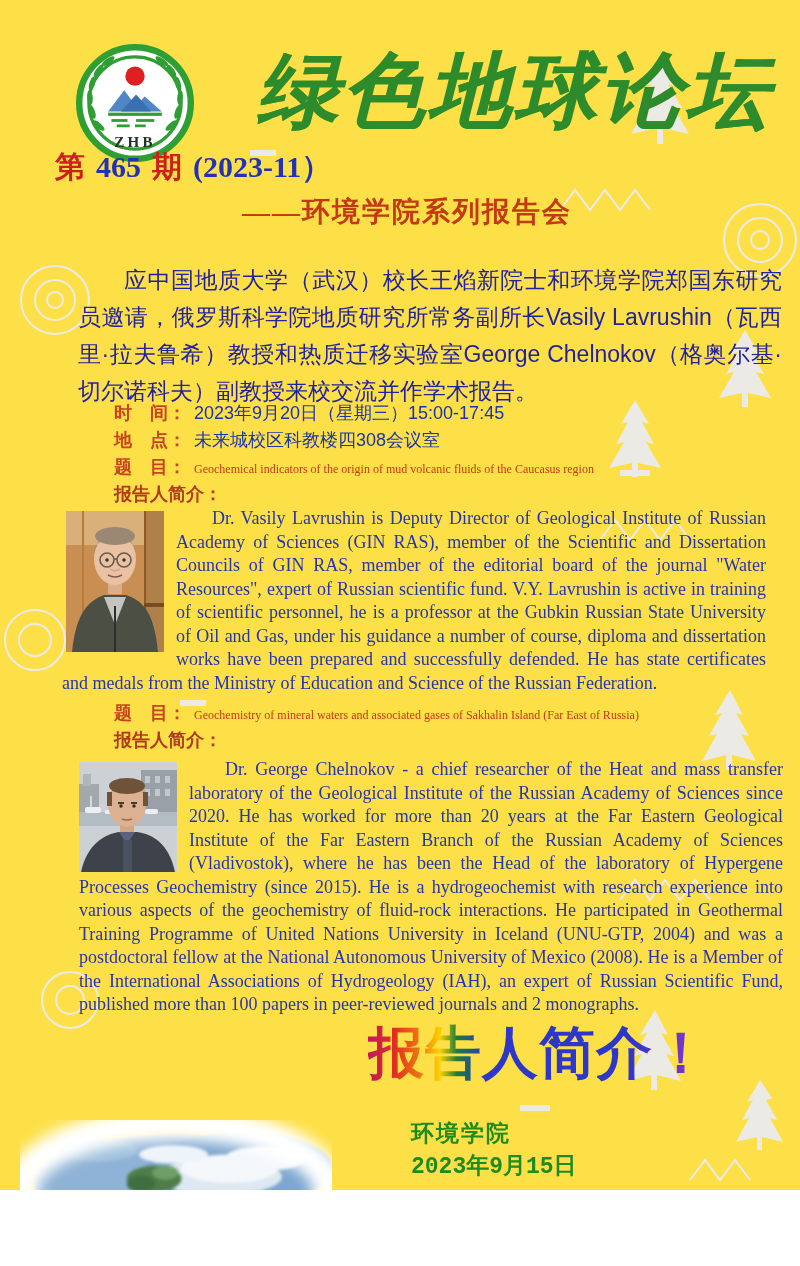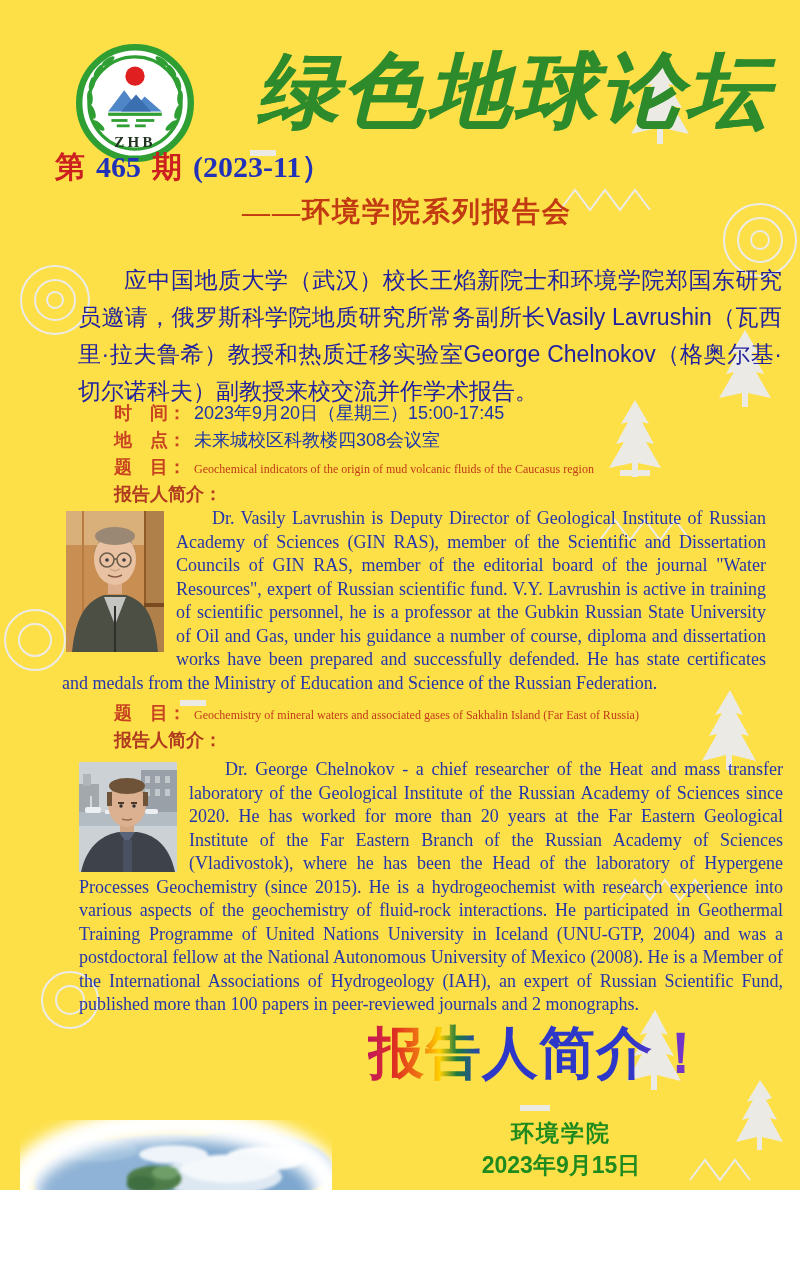--- a/index.html
+++ b/index.html
@@ -49,22 +49,22 @@
   .welcome{position:absolute;left:368px;top:1016px;margin:0;white-space:nowrap;
            font-family:"Liberation Serif",serif;font-weight:bold;font-size:56px;letter-spacing:1px;
            background:linear-gradient(90deg,
              var(--welcome-1,#c2185b) 0%,var(--welcome-2,#e03020) 8%,
              var(--welcome-3,#f08010) 16%,var(--welcome-4,#ffd000) 21%,
              var(--welcome-5,#1d7a3e) 26%,var(--welcome-6,#2d37c8) 34%,
              var(--welcome-6,#2d37c8) 76%,var(--welcome-7,#7a35c8) 93%,
              var(--welcome-8,#a85ad0) 100%);
            -webkit-background-clip:text;background-clip:text;color:transparent;}
 
-  .footer{position:absolute;left:411px;top:1118px;width:300px;text-align:center;
-          color:var(--footer-green,#1f8b1f);font-family:Liberation Sans, sans-serif;}
+  .footer{position:absolute;left:411px;top:1118px;width:300px;text-align:left;
+          color:var(--footer-green,#1f8b1f);font-family:Liberation Mono, monospace;}
   .footer .org{font-size:23px;font-weight:bold;letter-spacing:2px;}
   .footer .date{font-size:23px;font-weight:bold;margin-top:1px;}
 
   .landscape{position:absolute;left:20px;top:1120px;width:312px;height:142px;}
   .landscape svg{display:block;width:100%;height:100%;}
   .soft{filter:blur(1.5px);}
   .softer{filter:blur(7px);}
 </style>
 </head>
 <body>

